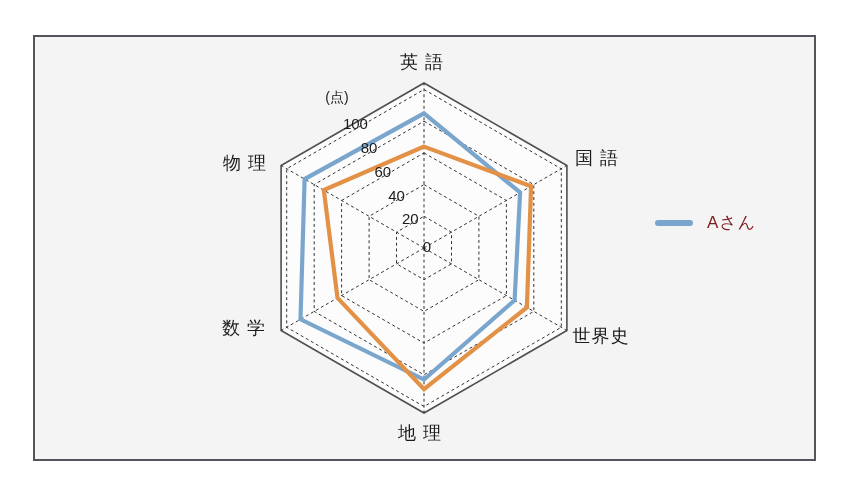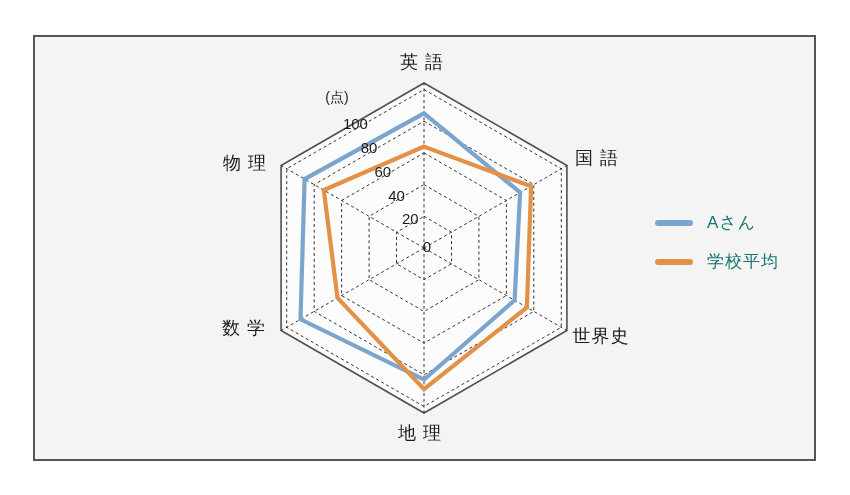--- a/index.html
+++ b/index.html
@@ -11,21 +11,21 @@
   .chart-panel{
     position:absolute;left:33px;top:35px;width:779px;height:422px;
     border:2px solid #54555a;background:#f4f4f5;box-sizing:content-box;
   }
   .chart-panel svg{position:absolute;left:0;top:0;}
   .legend{
     position:absolute;left:620px;top:174px;display:flex;flex-direction:column;gap:16px;
   }
   .legend-row{display:flex;align-items:center;gap:14px;}
   .legend-swatch{width:38px;height:6px;border-radius:3px;}
-  .legend-label{font-size:17px;color:#0f766e;letter-spacing:1px;}
+  .legend-label{font-size:17px;color:#7f1d1d;letter-spacing:1px;}
   text{fill:#1c1c1c;}
 </style>
 </head>
 <body>
 
 <div class="chart-panel">
   <svg id="radar-svg" width="779" height="422" viewBox="0 0 779 422">
       <polygon points="389.0,46.0 531.9,128.5 531.9,293.5 389.0,376.0 246.1,293.5 246.1,128.5" fill="#fcfcfc" stroke="#4e4f51" stroke-width="1.6"></polygon>
       <line x1="389" y1="211" x2="389" y2="46" stroke="#333333" stroke-width="1" stroke-dasharray="3 2.8"></line>
       <line x1="389" y1="211" x2="531.8941916244323" y2="128.5" stroke="#333333" stroke-width="1" stroke-dasharray="3 2.8"></line>
@@ -53,18 +53,14 @@
       <text x="385" y="402" text-anchor="middle" font-size="18" font-weight="500" letter-spacing="1">地 理</text>
       <text x="209" y="297" text-anchor="middle" font-size="18" font-weight="500" letter-spacing="1">数 学</text>
       <text x="210" y="132" text-anchor="middle" font-size="18" font-weight="500" letter-spacing="1">物 理</text>
     </svg>
 
   <div class="legend">
     <div class="legend-row">
       <div class="legend-swatch" style="background: rgb(122, 166, 205);"></div>
       <span class="legend-label">Aさん</span>
     </div>
-    <div class="legend-row">
-      <div class="legend-swatch" style="background: rgb(226, 145, 70);"></div>
-      <span class="legend-label">学校平均</span>
-    </div>
   </div>
 </div>
 
 </body></html>

